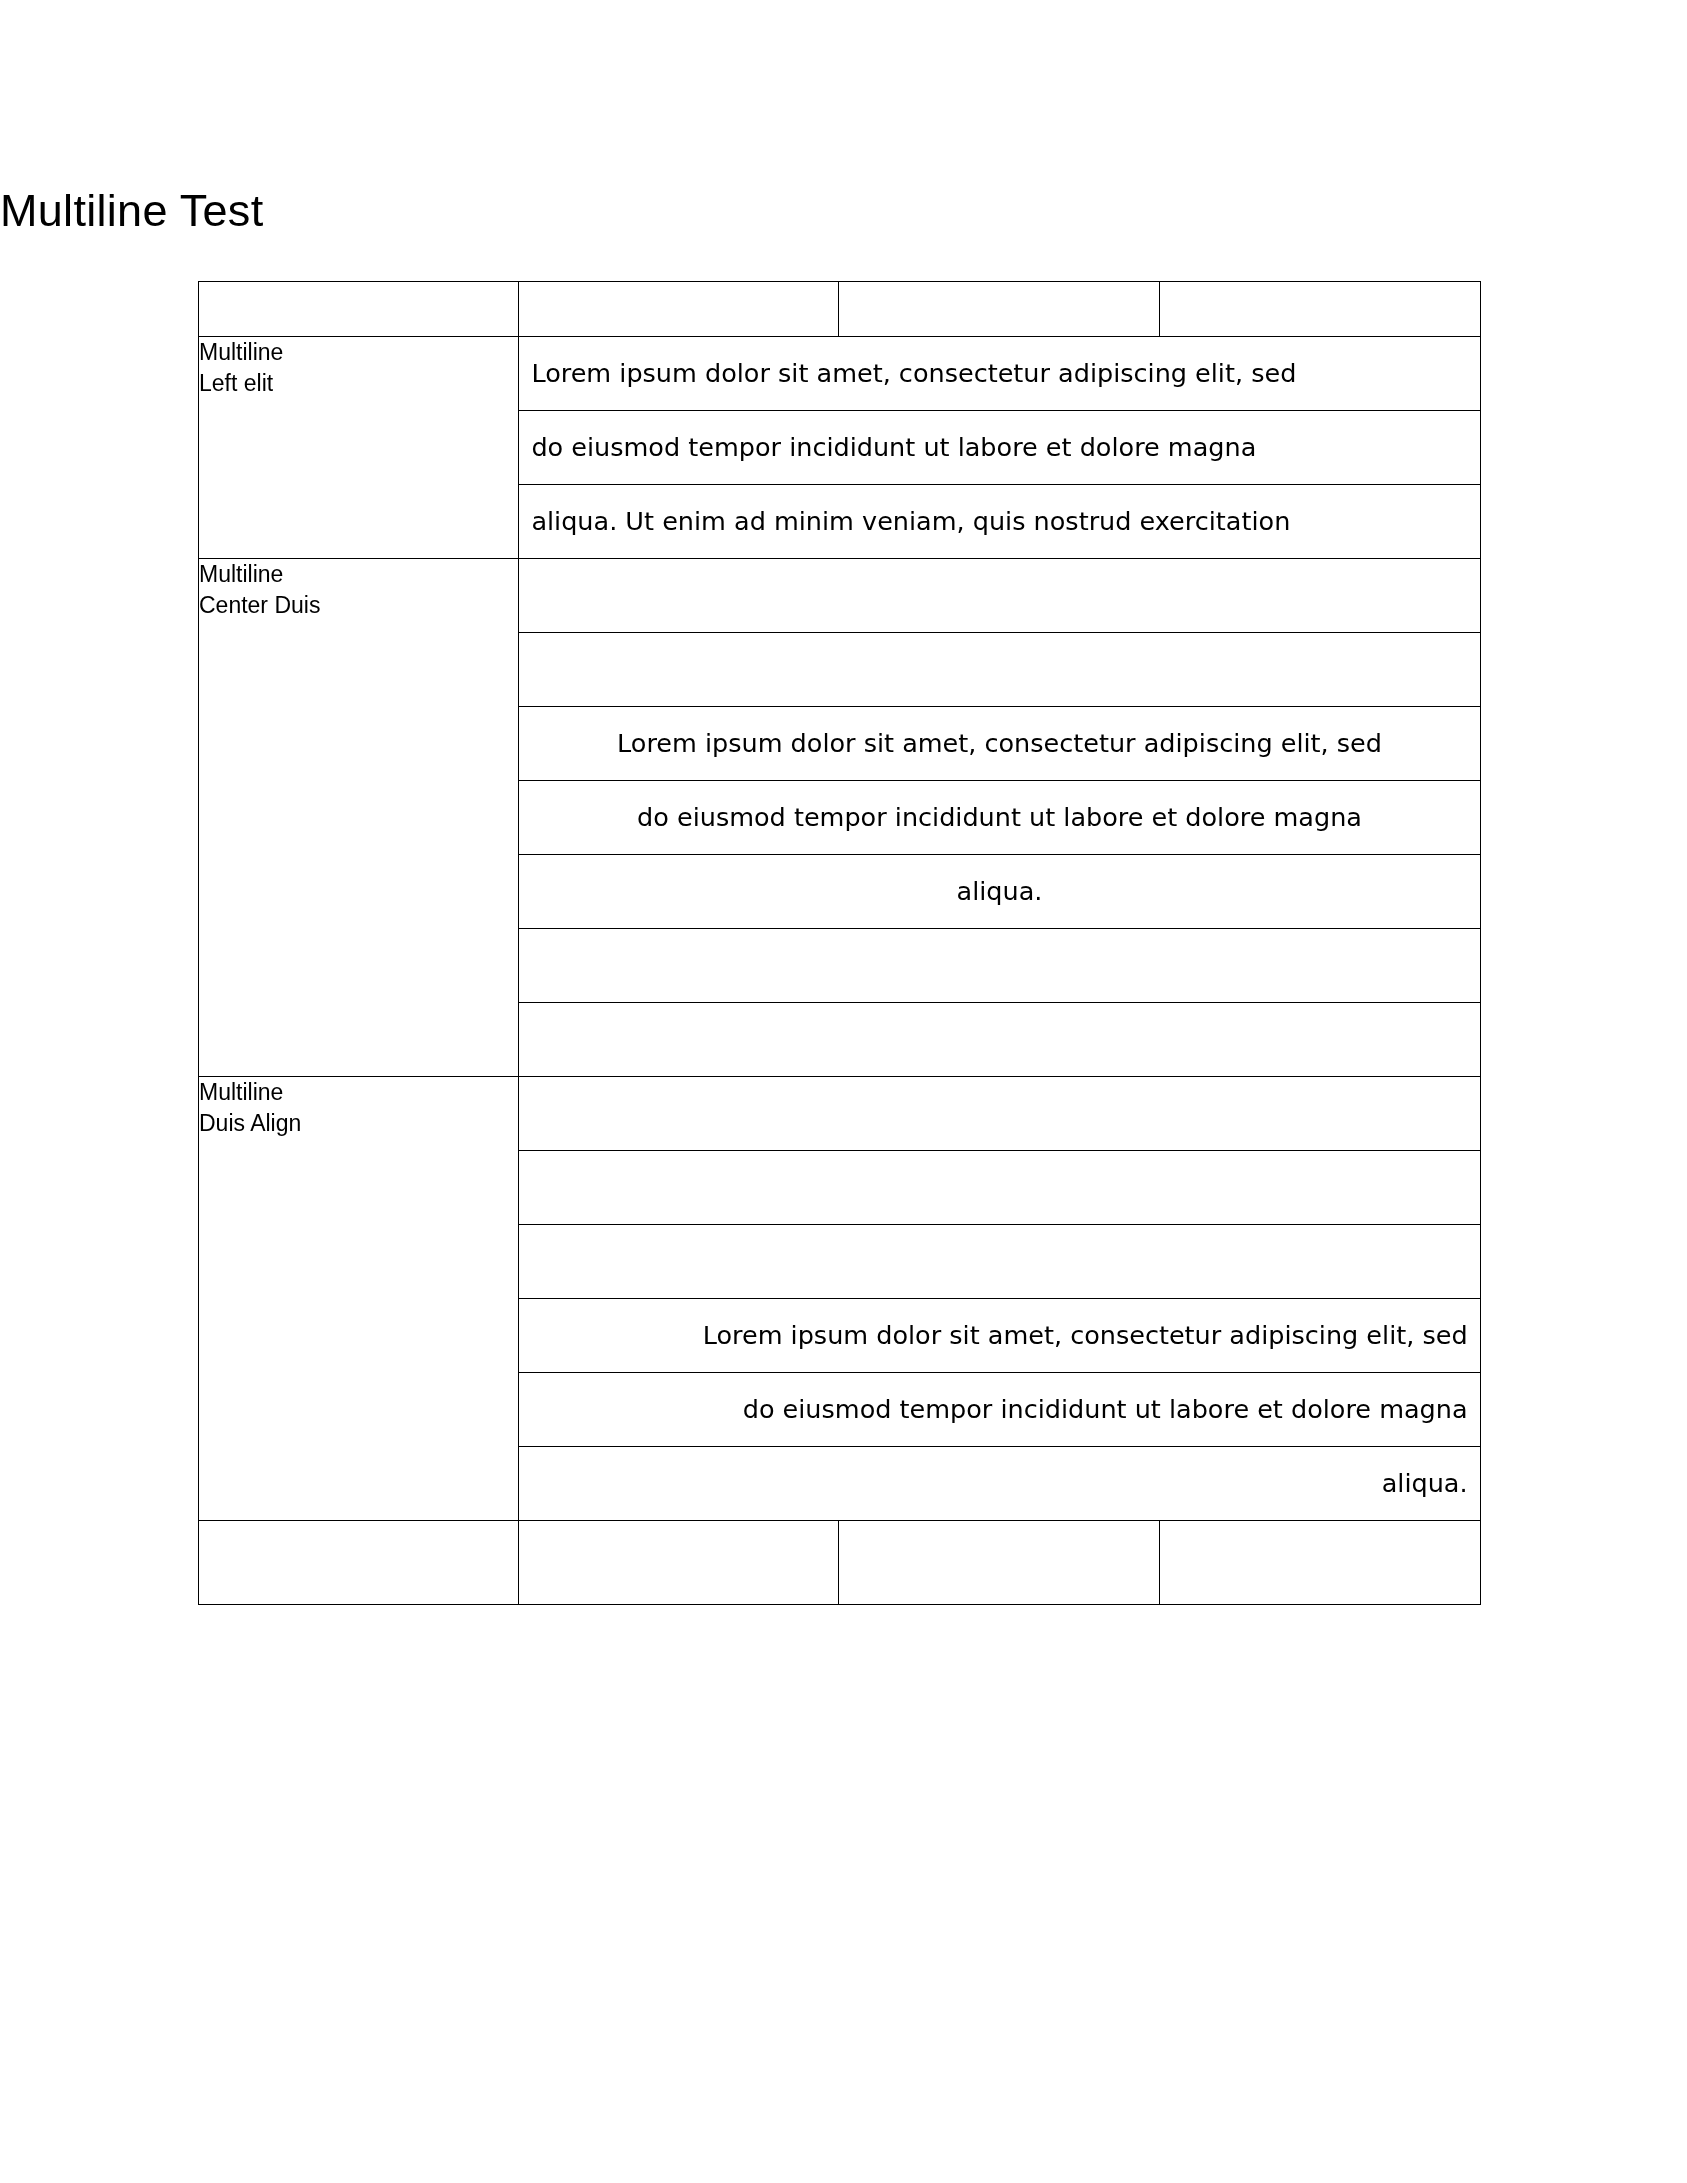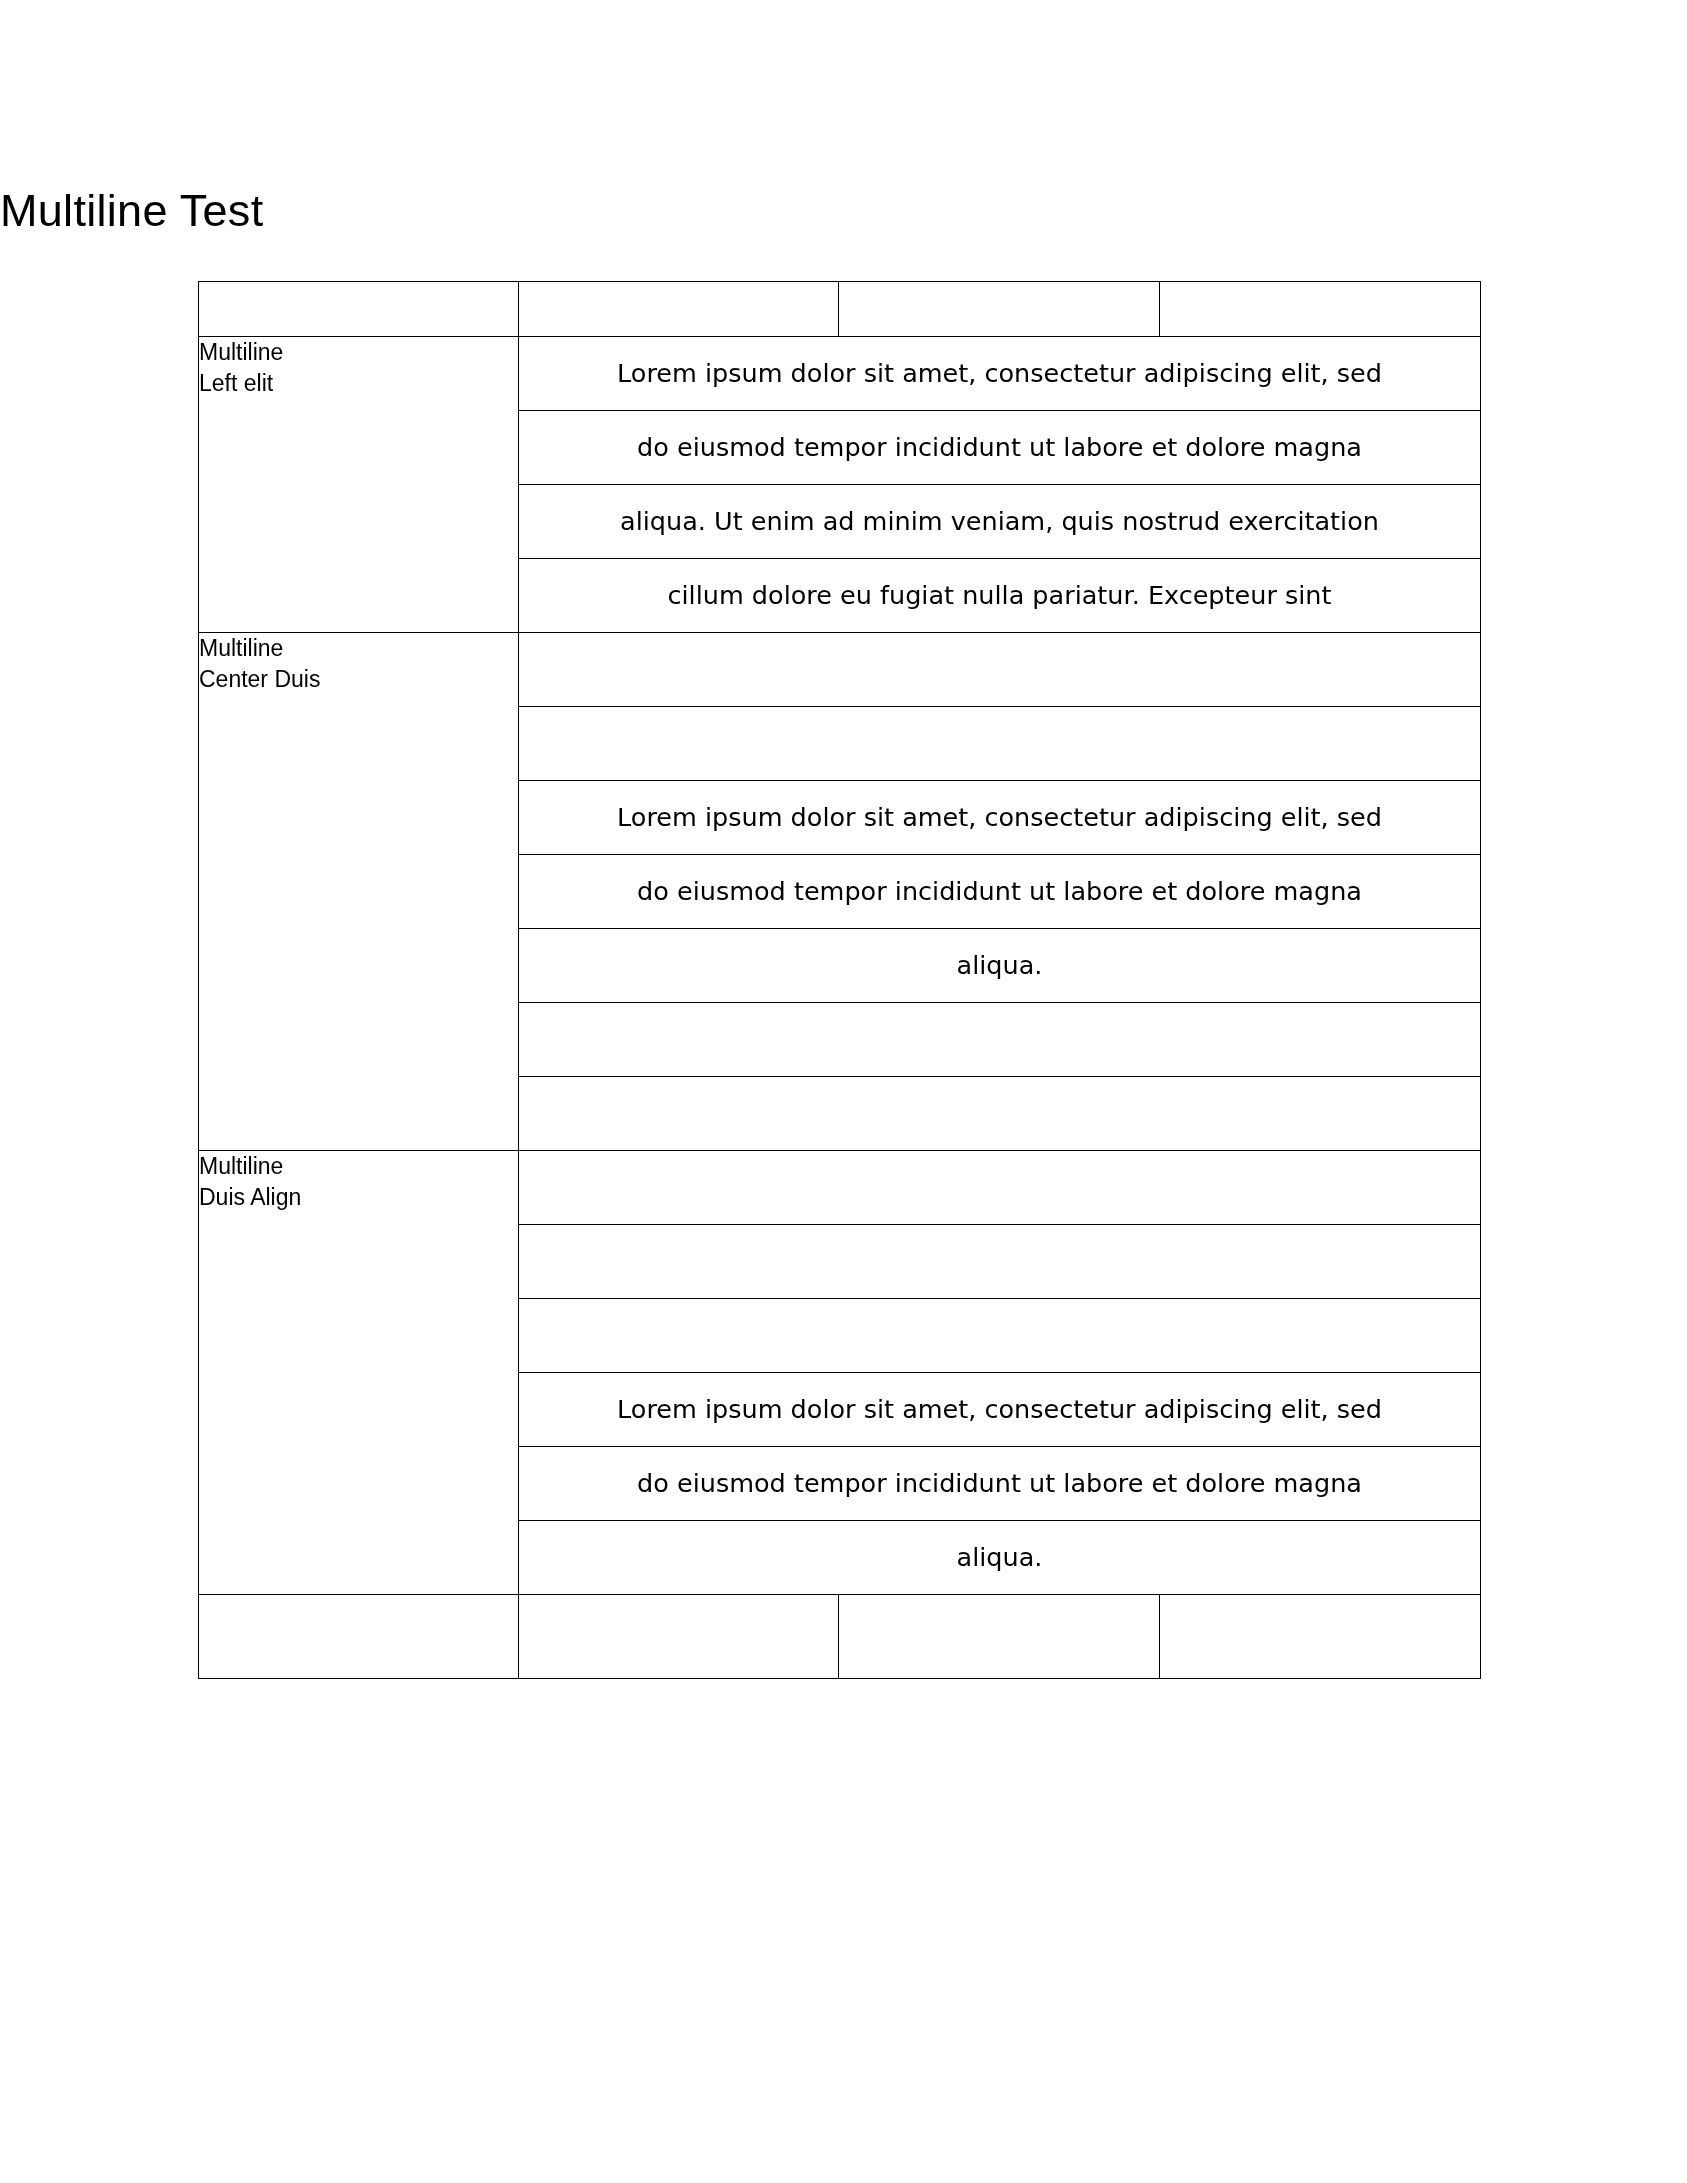--- a/index.html
+++ b/index.html
@@ -73,21 +73,20 @@
   table.lines td {
     border: 0;
     border-bottom: 1.4px solid #000000;
     height: 73px;
     padding: 0 12.4px;
     font-size: 25.5px;
     line-height: 73px;
     white-space: nowrap;
     overflow: hidden;
     font-family: "DejaVu Sans", sans-serif;
-    text-align: center;
   }
   table.lines tr:last-child td {
     border-bottom: 0;
   }
   .al-left td { text-align: left; }
   .al-center td { text-align: center; }
   .al-right td { text-align: right; }
 
   .bottom-row td { height: 83px; }
 
@@ -127,23 +126,20 @@
               <tbody>
                 <tr>
                     <td>Lorem ipsum dolor sit amet, consectetur adipiscing elit, sed</td>
                   </tr>
                 <tr>
                     <td>do eiusmod tempor incididunt ut labore et dolore magna</td>
                   </tr>
                 <tr>
                     <td>aliqua. Ut enim ad minim veniam, quis nostrud exercitation</td>
                   </tr>
-                <tr>
-                    <td>cillum dolore eu fugiat nulla pariatur. Excepteur sint</td>
-                  </tr>
               </tbody>
             </table>
           </td>
         </tr>
 
         <tr>
           <td class="label-cell">
             <div>Multiline</div>
             <div>Center Duis</div>
           </td>

